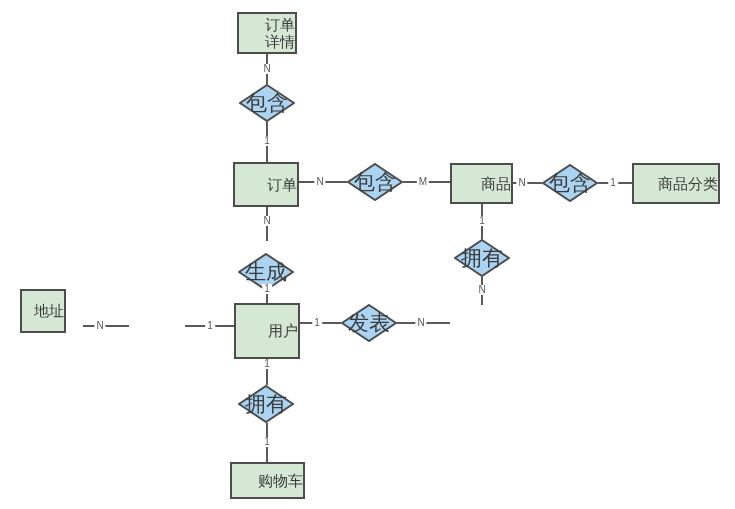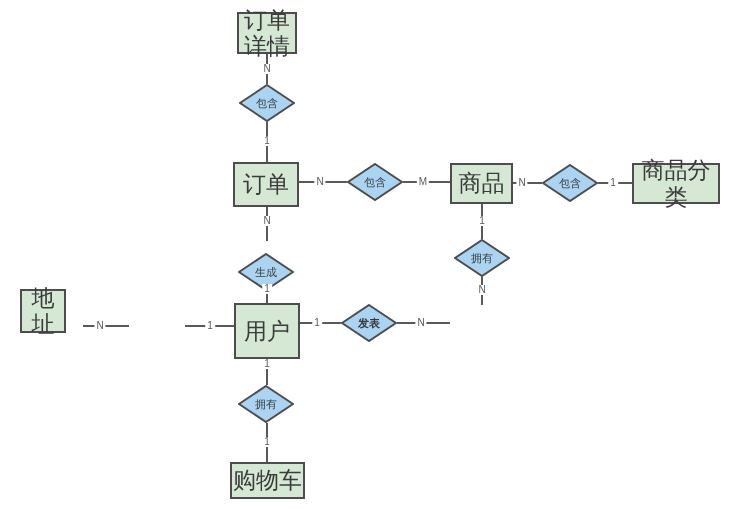--- a/index.html
+++ b/index.html
@@ -16,37 +16,37 @@
     position:relative;
     width:735px;height:509px;
     background:#ffffff;
     overflow:hidden;
   }
   .entity{
     position:absolute;
     box-sizing:border-box;
     background:var(--entity-fill);
     border:2px solid var(--shape-border);
-    display:flex;align-items:center;justify-content:center;
+    display:flex;align-items:center;justify-content:flex-end;
     color:var(--text);
-    font-size:23px;
+    font-size:15px;
     line-height:1.15;
     text-align:center;
   }
   .entity span{white-space:pre-line;}
   .rel{
     position:absolute;
     width:56px;height:38px;
     display:flex;align-items:center;justify-content:center;
   }
   .rel svg{position:absolute;left:0;top:0;width:100%;height:100%;}
   .rel span{
     position:relative;
     color:var(--text);
-    font-size:11px;
+    font-size:21px;
     z-index:2;
   }
   .line{position:absolute;background:var(--line);}
   .line.h{height:2px;}
   .line.v{width:2px;}
   .card{
     position:absolute;
     transform:translate(-50%,-50%);
     font-size:10px;
     color:var(--card-text);
@@ -118,21 +118,21 @@
         <polygon points="28,1 55,19 28,37 1,19" fill="var(--relationship-fill)" stroke="var(--shape-border)" stroke-width="2"></polygon>
       </svg>
     <span>包含</span>
   </div>
   <div class="rel" style="left:238px;top:253px;">
     <svg viewBox="0 0 56 38" preserveAspectRatio="none">
         <polygon points="28,1 55,19 28,37 1,19" fill="var(--relationship-fill)" stroke="var(--shape-border)" stroke-width="2"></polygon>
       </svg>
     <span>生成</span>
   </div>
-  <div class="rel" style="left:341px;top:304px;font-weight:bold;">
+  <div class="rel" style="left:341px;top:304px;">
     <svg viewBox="0 0 56 38" preserveAspectRatio="none">
         <polygon points="28,1 55,19 28,37 1,19" fill="var(--relationship-fill)" stroke="var(--shape-border)" stroke-width="2"></polygon>
       </svg>
     <span>发表</span>
   </div>
   <div class="rel" style="left:454px;top:239px;">
     <svg viewBox="0 0 56 38" preserveAspectRatio="none">
         <polygon points="28,1 55,19 28,37 1,19" fill="var(--relationship-fill)" stroke="var(--shape-border)" stroke-width="2"></polygon>
       </svg>
     <span>拥有</span>

